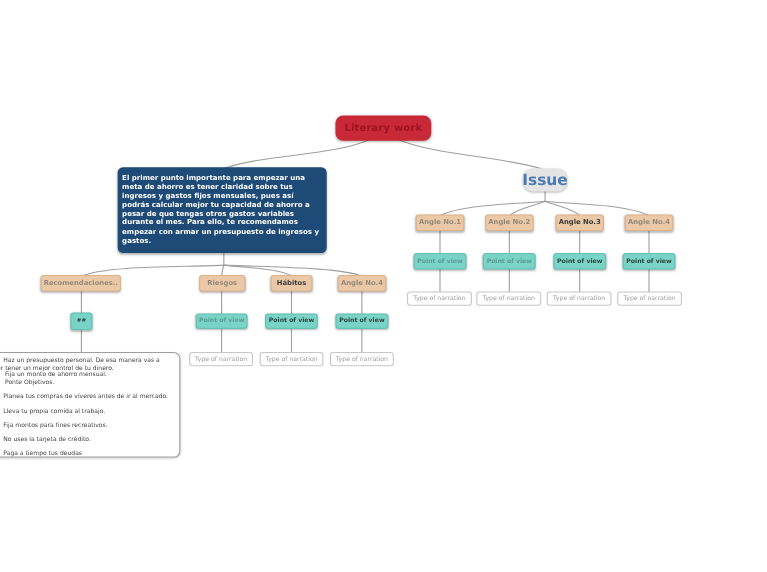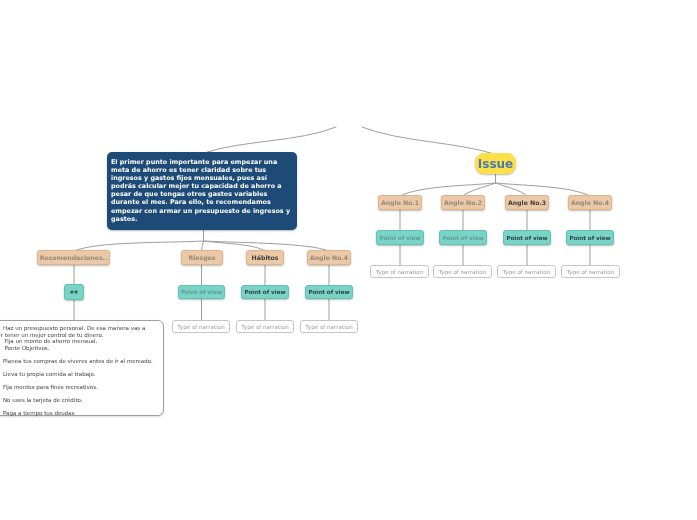--- a/index.html
+++ b/index.html
@@ -14,22 +14,22 @@
     position:absolute;z-index:2;box-sizing:border-box;
     display:flex;align-items:center;justify-content:center;
     box-shadow:0 1px 2px rgba(0,0,0,.28);
     cursor:default;white-space:nowrap;
   }
   .root{
     background:#c92837;border-radius:7px;
     color:#9e1224;font-weight:bold;font-size:9px;letter-spacing:.2px;
   }
   .issue{
-    background:#fde047;border-radius:9px;
-    color:#4a7ab2;font-weight:bold;font-size:12px;
+    background:#e5e5e5;border-radius:9px;
+    color:#4a7ab2;font-weight:bold;font-size:14px;
   }
   .summary{
     background:#1d4a77;border-radius:5px;
     color:#ffffff;font-weight:bold;font-size:6.4px;line-height:8.1px;
     padding:6px 4px;align-items:flex-start;justify-content:flex-start;
     white-space:normal;text-align:left;
   }
   .tan{
     background:#ecc9a6;border:1px solid #ddb48b;border-radius:3px;
     font-size:6.2px;font-weight:bold;color:#94887c;
@@ -83,20 +83,23 @@
       <path d="M495.5 183 C 482 188, 470 190, 463 196"></path>
       <path d="M495.5 183 C 509 188, 521 190, 527 196"></path>
       <path d="M495.5 183 C 529 186, 570 186, 590 196"></path>
       <path d="M400 196 L400 266"></path>
       <path d="M463 196 L463 266"></path>
       <path d="M527 196 L527 266"></path>
       <path d="M590 196 L590 266"></path>
     </g>
   </svg>
 
+  <div class="node root" style="left:305px;top:105px;width:87px;height:23px;">
+    <span>Literary work</span>
+  </div>
 
   <div class="node summary" style="left:107px;top:152px;width:190px;height:78px;">
     <span>El primer punto importante para empezar una meta de ahorro es tener claridad sobre tus ingresos y gastos fijos mensuales, pues así podrás calcular mejor tu capacidad de ahorro a pesar de que tengas otros gastos variables durante el mes. Para ello, te recomendamos empezar con armar un presupuesto de ingresos y gastos.</span>
   </div>
 
   <div class="node tan" style="left:37px;top:250px;width:73px;height:15px;">
     <span>Recomendaciones..</span>
   </div>
   <div class="node tan" style="left:181px;top:250px;width:42px;height:15px;">
     <span>Riesgos</span>

